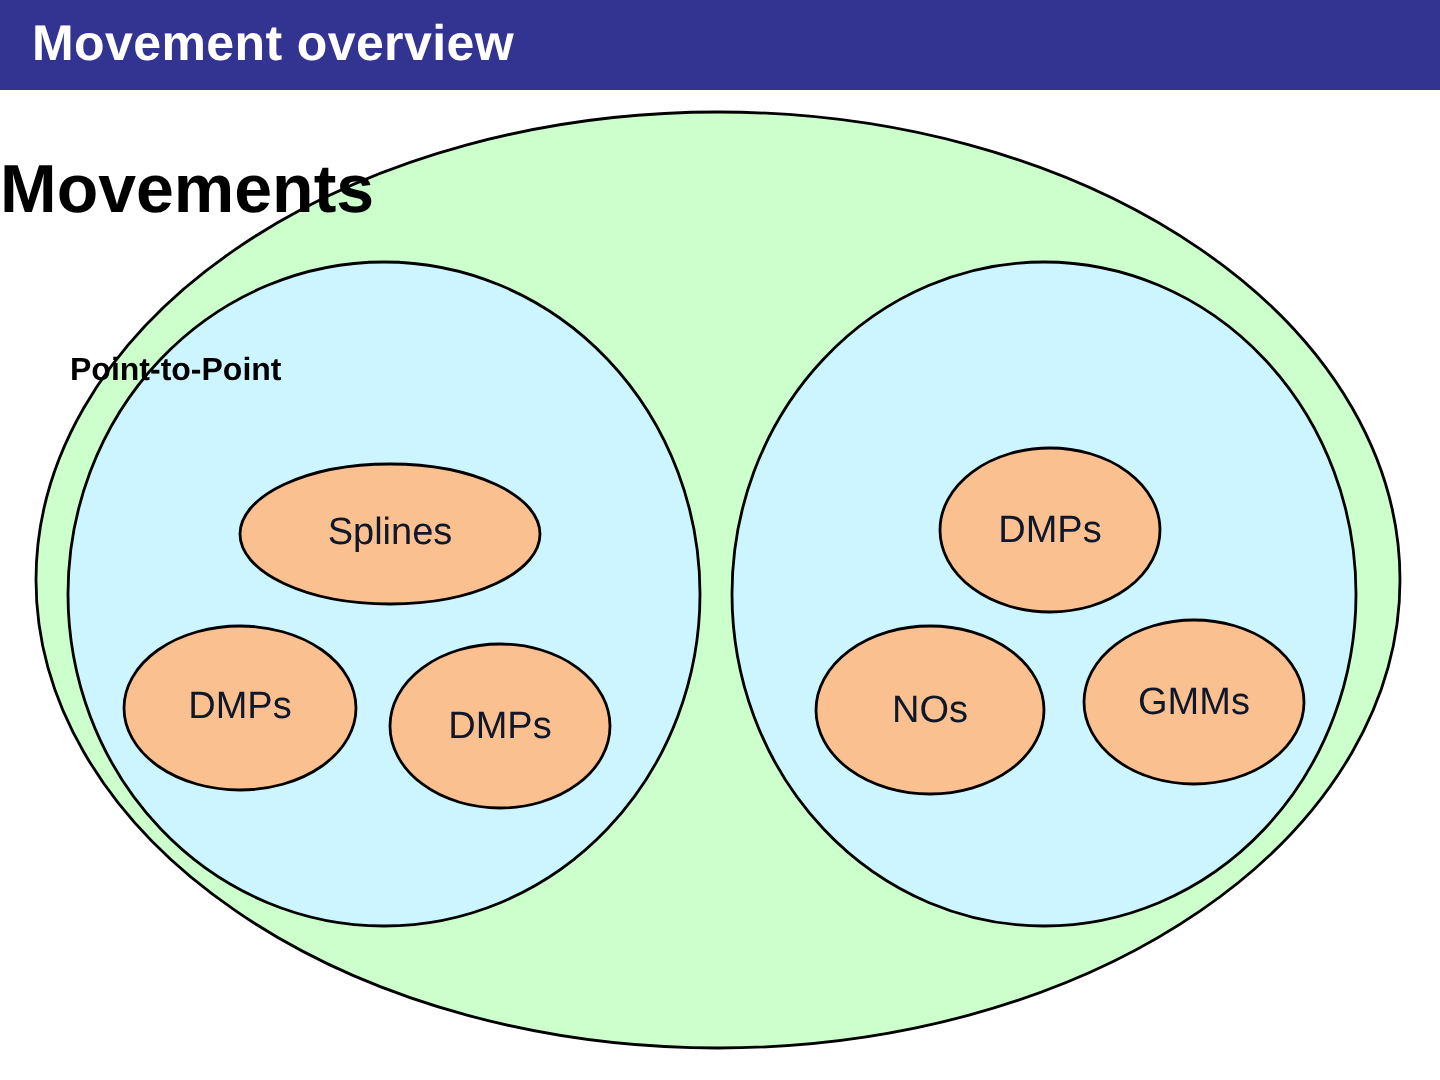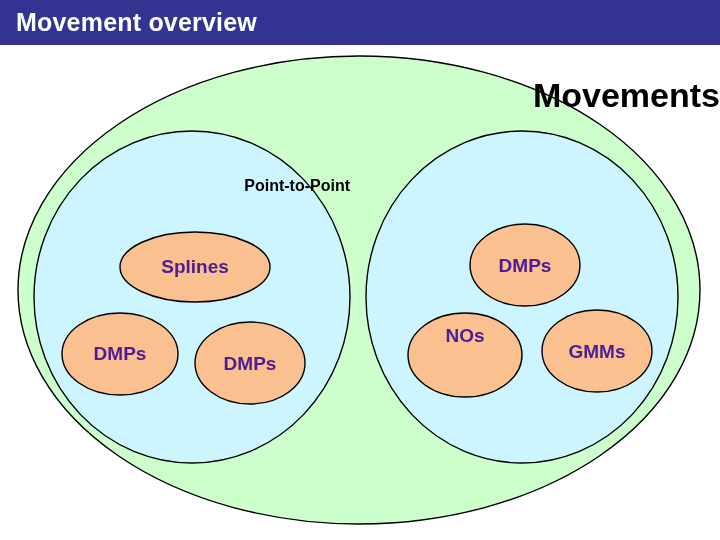--- a/index.html
+++ b/index.html
@@ -55,53 +55,53 @@
   #venn svg {
     display: block;
   }
 
   
   .lbl {
     position: absolute;
     color: #000000;
     font-family: "Liberation Sans", sans-serif;
     font-weight: bold;
-    text-align: right;
+    text-align: left;
     white-space: nowrap;
     line-height: 1;
     pointer-events: none;
   }
   #lbl-movements {
     left: 0; top: 78px; width: 720px;
     font-size: 34px;
   }
   #lbl-p2p {
     left: 35px; top: 178px; width: 315px;
     font-size: 16px;
   }
   #lbl-periodic {
     left: 368px; top: 178px; width: 310px;
     font-size: 22px;
   }
   .node-lbl {
     position: absolute;
-    color: #4c1d95;
+    color: #0f172a;
     font-family: "Liberation Sans", sans-serif;
-    font-weight: bold;
+    font-weight: normal;
     font-size: 19px;
     text-align: center;
     white-space: nowrap;
     line-height: 1;
     pointer-events: none;
   }
   #lbl-splines   { left: 120px; top: 257px; width: 150px; }
   #lbl-dmps-l    { left:  62px; top: 344px; width: 116px; }
   #lbl-gmms      { left: 195px; top: 354px; width: 110px; }
   #lbl-dmps-r    { left: 470px; top: 256px; width: 110px; }
-  #lbl-nos       { left: 408px; top: 326px; width: 114px; }
+  #lbl-nos       { left: 408px; top: 346px; width: 114px; }
   #lbl-rnns      { left: 542px; top: 342px; width: 110px; }
 </style>
 </head>
 <body>
 
 <div id="slide">
 
   <div id="title-bar">
     <div id="title-text">Movement overview</div>
   </div>

